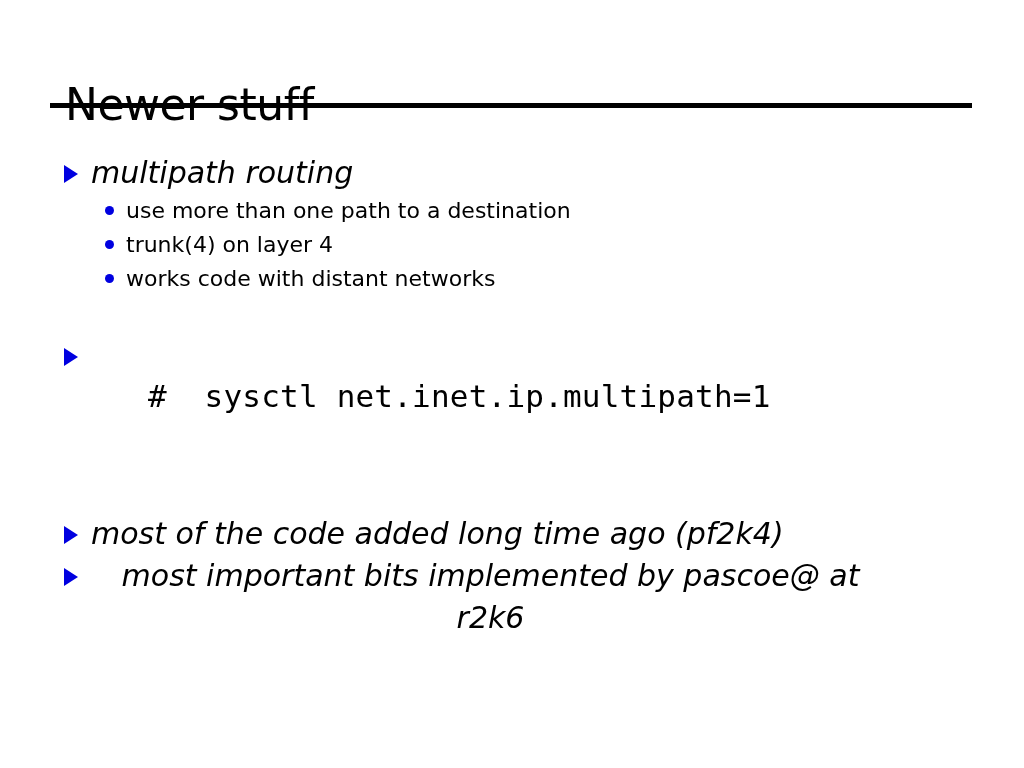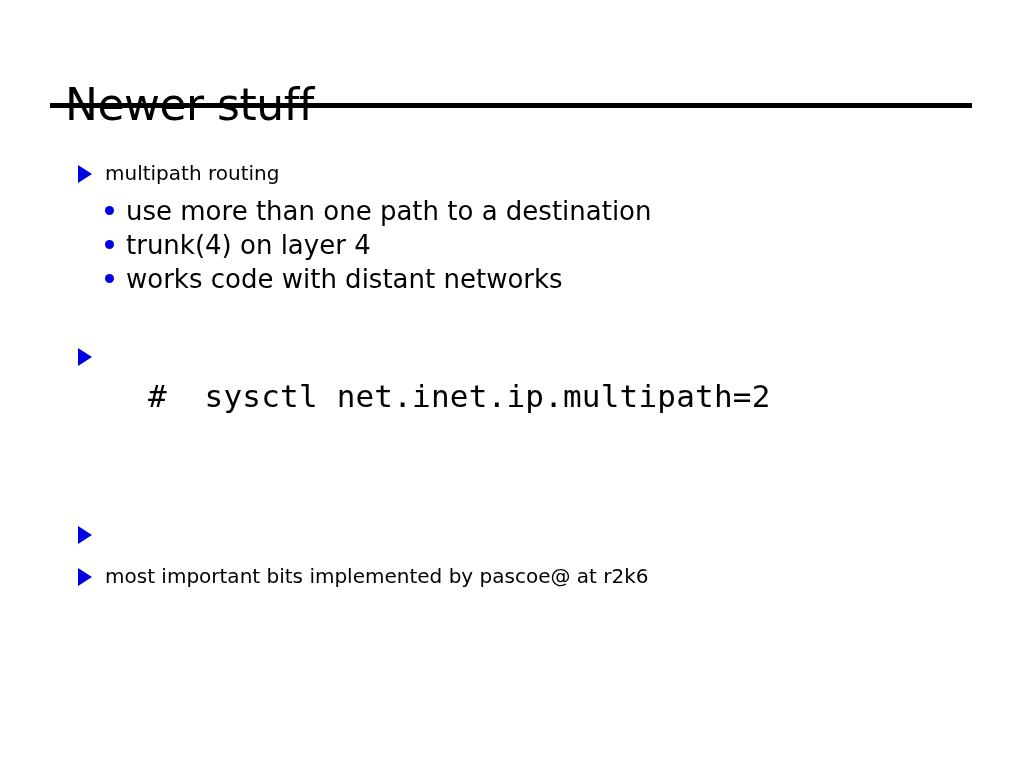--- a/index.html
+++ b/index.html
@@ -47,43 +47,44 @@
   
   .body {
     position: absolute;
     left: 0;
     top: 0;
     width: 1024px;
   }
 
   .bullet-l1 {
     position: absolute;
-    left: 74px;
+    left: 60px;
     width: 890px;
-    font-size: 20px;
+    font-size: 30px;
     line-height: 42px;
     padding-left: 31px;
     box-sizing: border-box;
+    font-style: italic;
   }
   .bullet-l1 .tri {
     position: absolute;
     left: 4px;
     top: 13px;
     width: 0;
     height: 0;
     border-left: 14px solid #0000E0;
     border-top: 9px solid transparent;
     border-bottom: 9px solid transparent;
   }
 
   .bullet-l2 {
     position: absolute;
     left: 104px;
     width: 860px;
-    font-size: 26px;
+    font-size: 22px;
     line-height: 34px;
     padding-left: 22px;
     box-sizing: border-box;
   }
   .bullet-l2 .dot {
     position: absolute;
     left: 1px;
     top: 12px;
     width: 9px;
     height: 9px;
@@ -96,20 +97,21 @@
     left: 148px;
     font-family: "DejaVu Sans Mono", "Liberation Mono", monospace;
     font-size: 31px;
     line-height: 40px;
     letter-spacing: 0.2px;
     white-space: pre;
   }
 
   .wrap-2 {
     width: 830px;
+    text-align: center;
   }
 </style>
 </head>
 <body>
 
 <div class="slide">
 
   <h1 class="title">Newer stuff</h1>
 
   <div class="title-rule"></div>
@@ -133,24 +135,25 @@
 
     <div class="bullet-l2" style="top:262px;">
       <span class="dot"></span>
       <span>works code with distant networks</span>
     </div>
 
     <div class="bullet-l1" style="top:335px;">
       <span class="tri"></span>
     </div>
 
-    <div class="code-line" style="top:376px;">#  sysctl net.inet.ip.multipath=2</div>
+    <div class="code-line" style="top:376px;">#  sysctl net.inet.ip.multipath=1</div>
 
     <div class="bullet-l1" style="top:513px;">
       <span class="tri"></span>
+      <span>most of the code added long time ago (pf2k4)</span>
     </div>
 
     <div class="bullet-l1 wrap-2" style="top:555px;">
       <span class="tri"></span>
       <span>most important bits implemented by pascoe@ at r2k6</span>
     </div>
 
   </div>
 </div>
 

